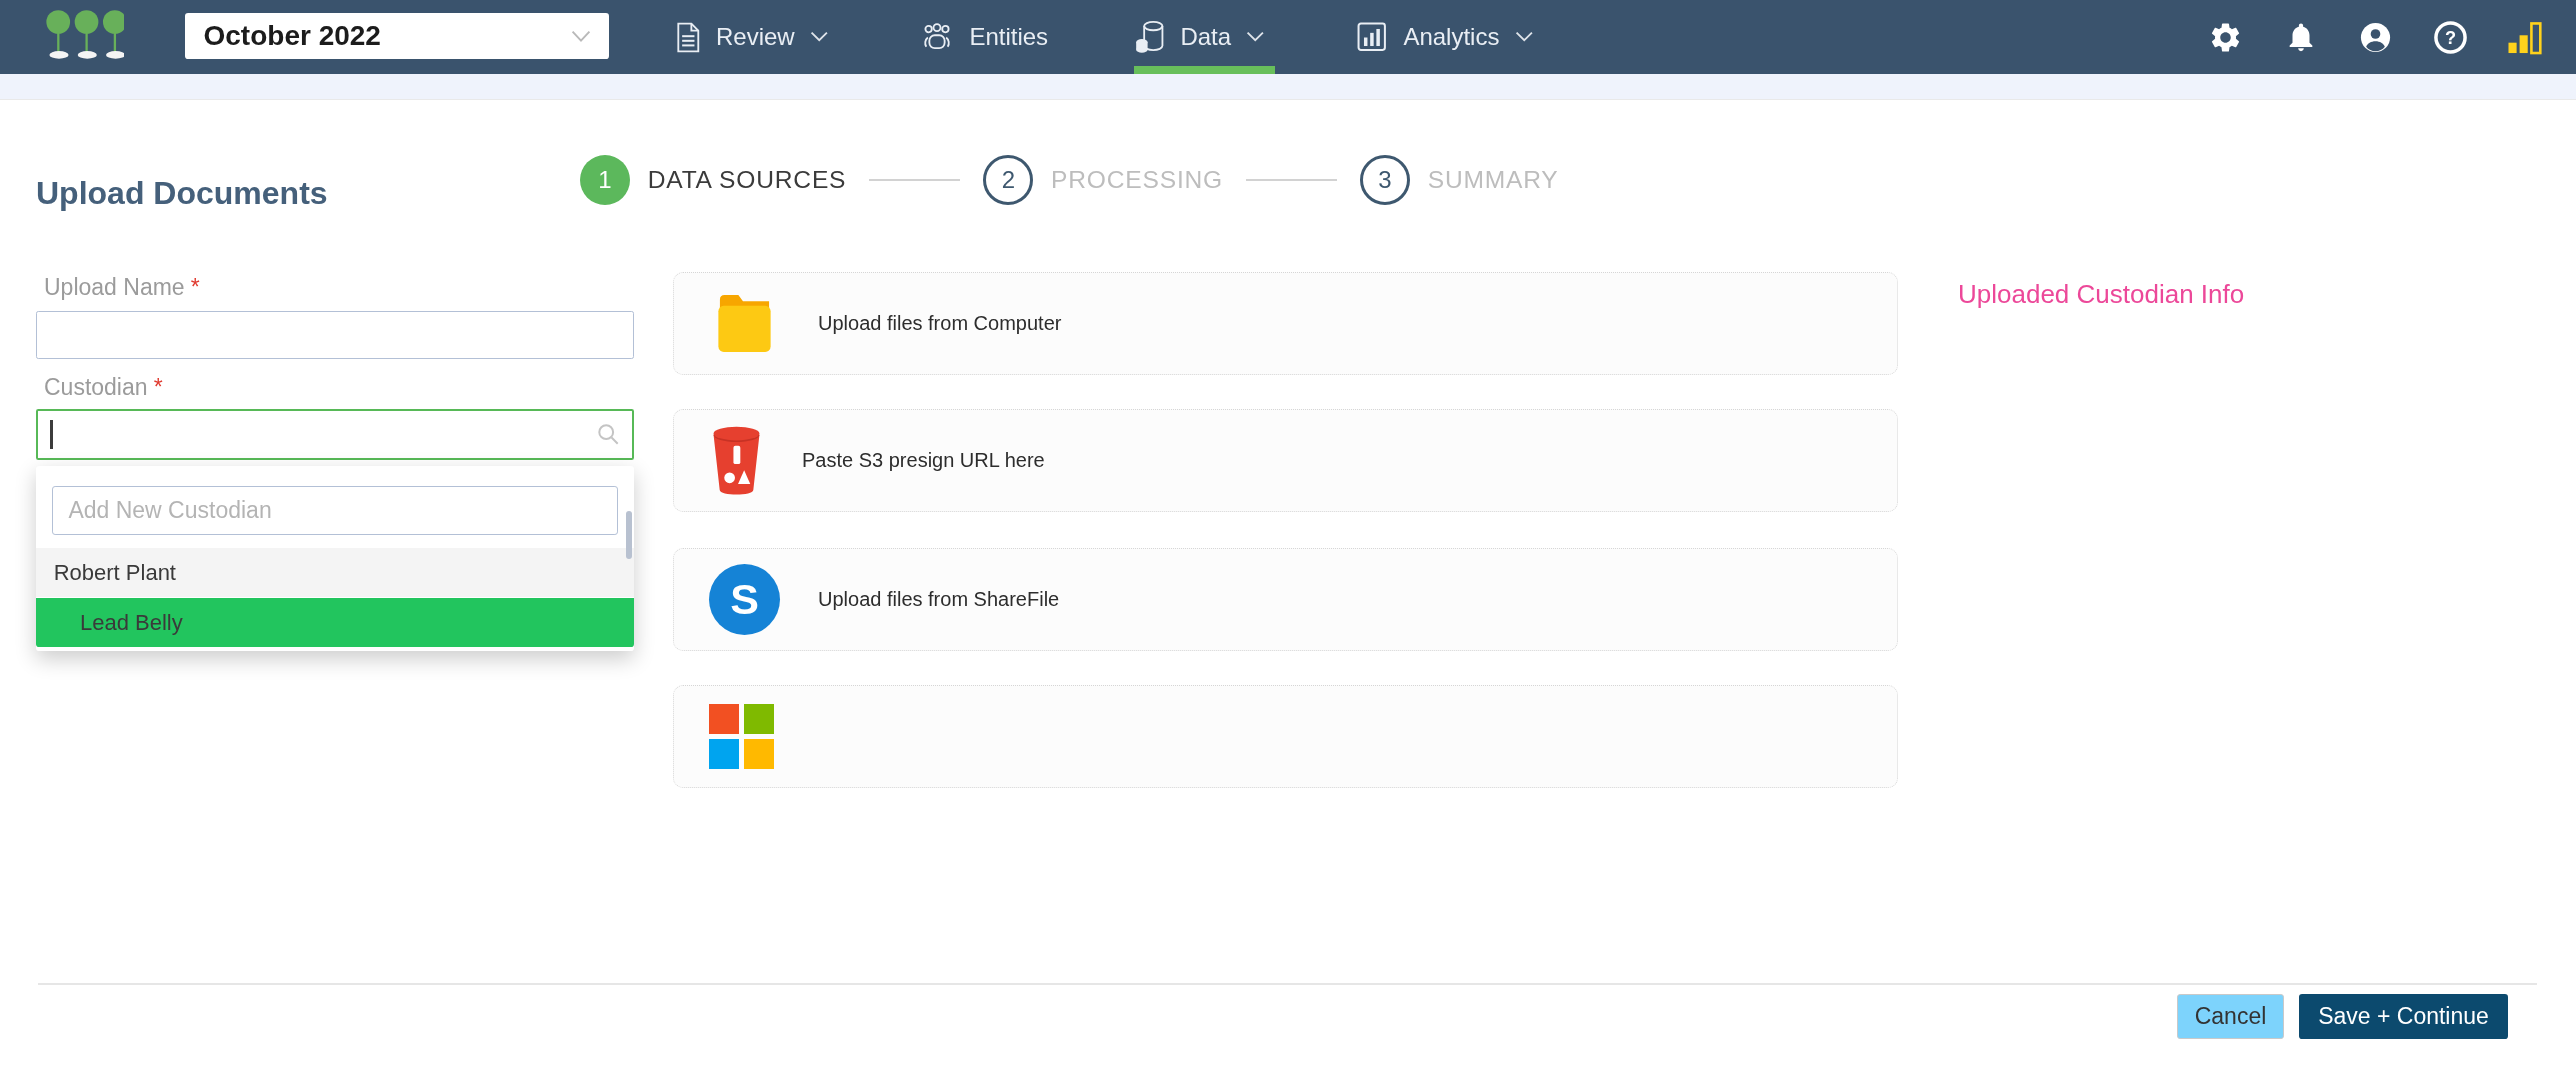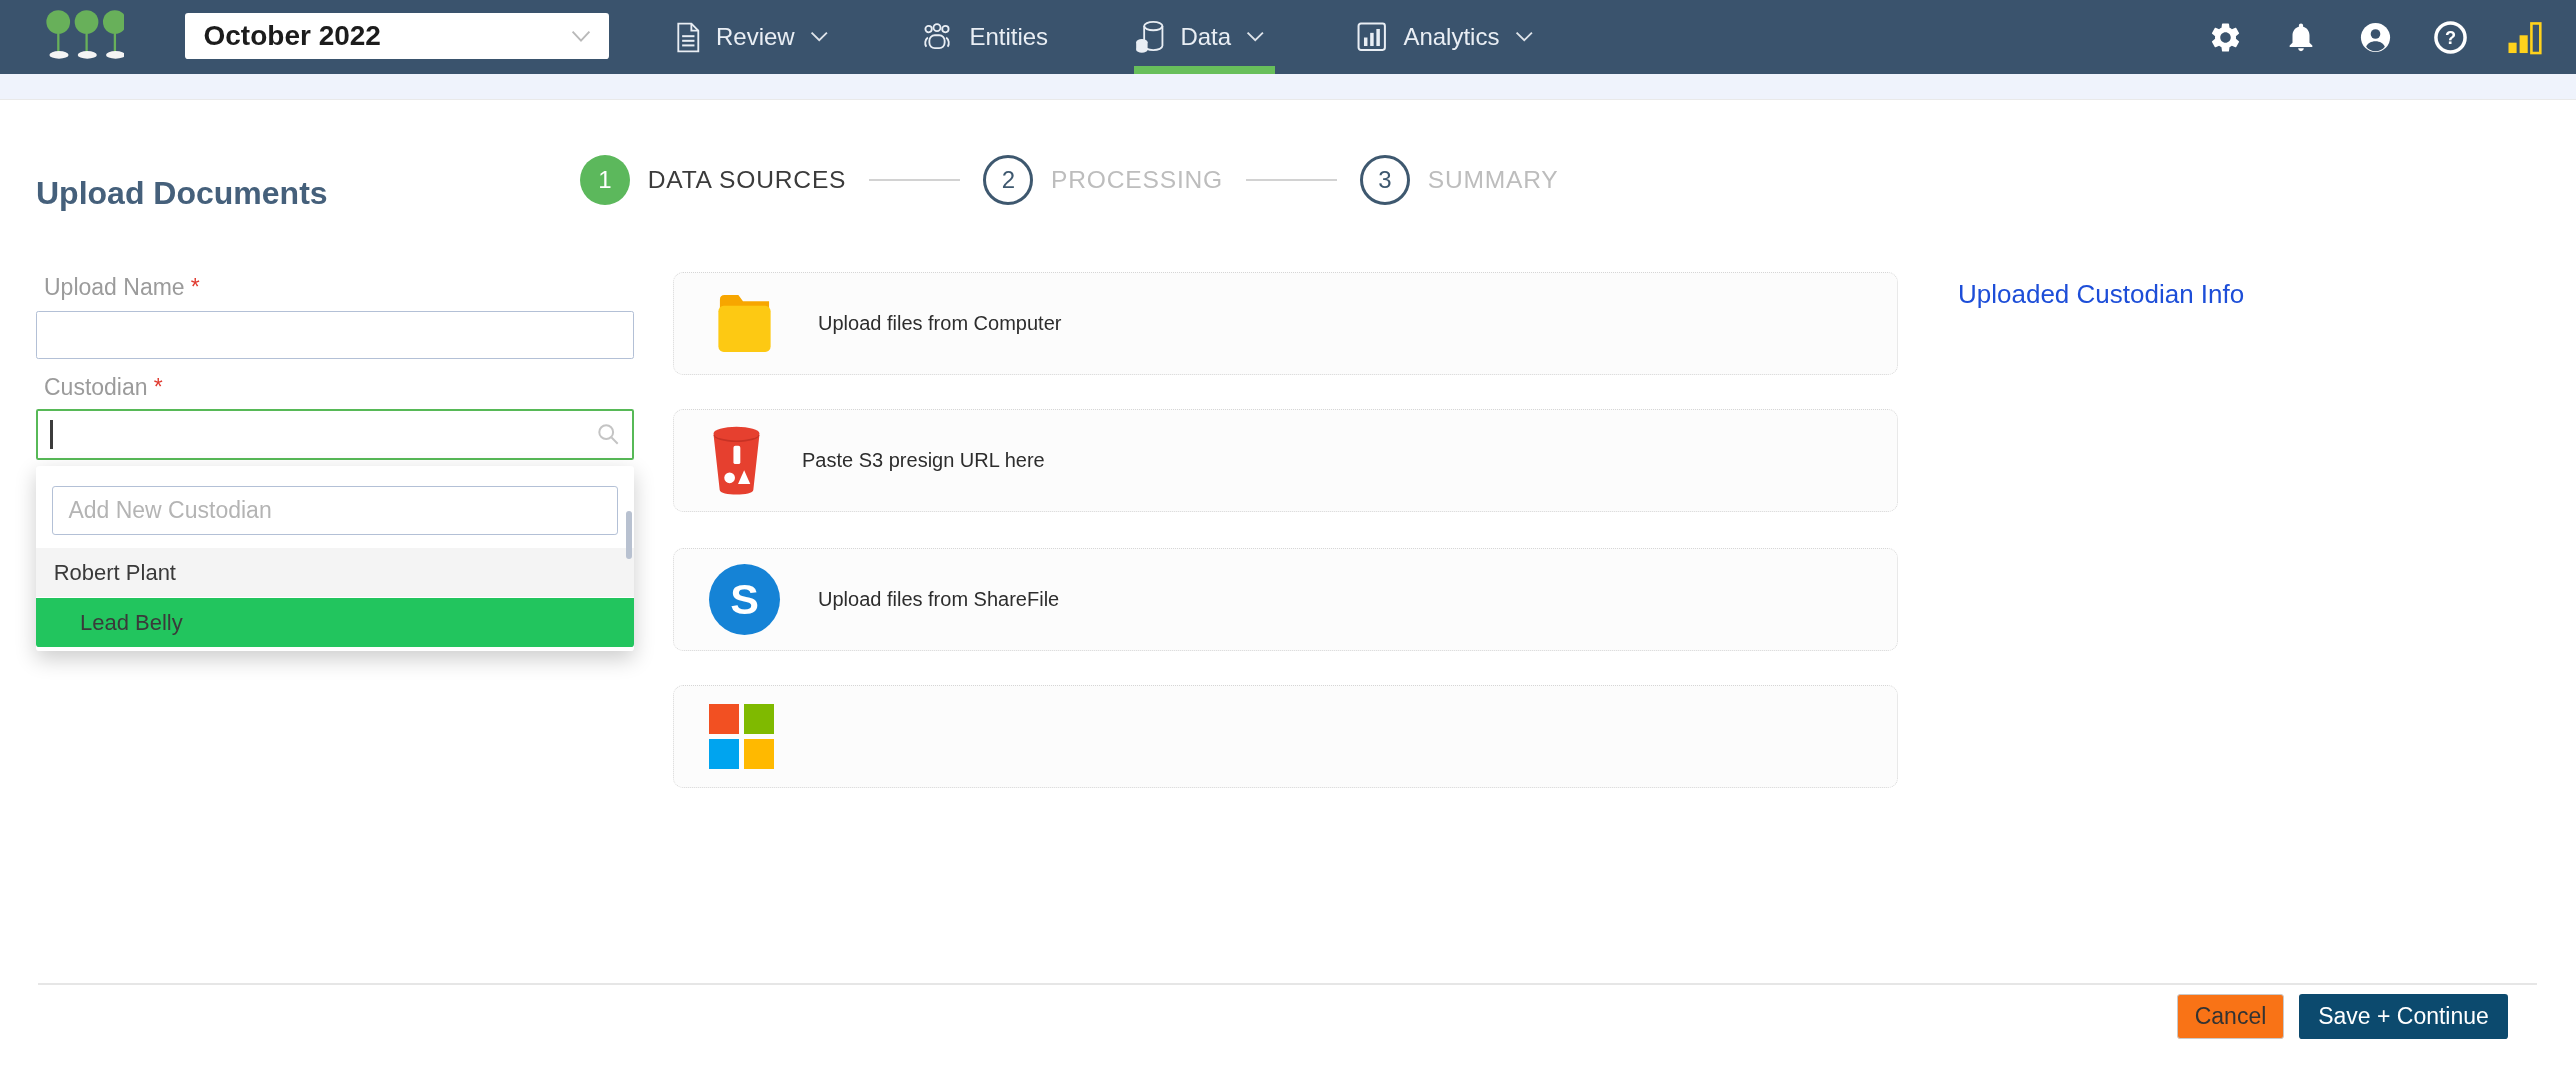--- a/index.html
+++ b/index.html
@@ -74,27 +74,27 @@
   #card-sharefile{top:548px;}
   #card-microsoft{top:685px;}
   .card-label{font-size:20px;font-weight:400;color:#2d2d2d;}
   .card-icn{flex:none;display:flex;align-items:center;justify-content:center;}
   .sharefile-circle{width:71px;height:71px;border-radius:50%;background:#1583d6;display:flex;
     align-items:center;justify-content:center;color:#fff;font-size:43px;font-weight:700;}
   .ms-grid{width:65px;height:65px;display:grid;grid-template-columns:30px 30px;grid-template-rows:30px 30px;gap:4.6px;}
   .ms-grid div{width:30px;height:30px;}
 
   
-  .right-title{position:absolute;left:1958px;top:279px;font-size:26px;color:#1d4ed8;}
+  .right-title{position:absolute;left:1958px;top:279px;font-size:26px;color:#ec4899;}
 
   
   .footer-divider{position:absolute;left:38px;top:983px;width:2499px;height:1.5px;background:#e6e6e6;}
   .btn{position:absolute;top:994px;height:45px;border-radius:3.1px;display:flex;align-items:center;
     justify-content:center;font-size:23px;box-sizing:border-box;cursor:pointer;font-family:"Liberation Sans",sans-serif;}
-  .btn-cancel{left:2177px;width:107px;background:#f97316;border:1.5px solid #c9c9c9;color:#333;}
+  .btn-cancel{left:2177px;width:107px;background:#7dd3fc;border:1.5px solid #c9c9c9;color:#333;}
   .btn-save{left:2299px;width:209px;background:#0c4a6e;border:none;color:#fff;}
 </style>
 </head>
 <body>
 
 <div class="page">
 
   <header class="navbar">
 
     <svg class="logo" width="78" height="52" viewBox="0 0 102 68">

